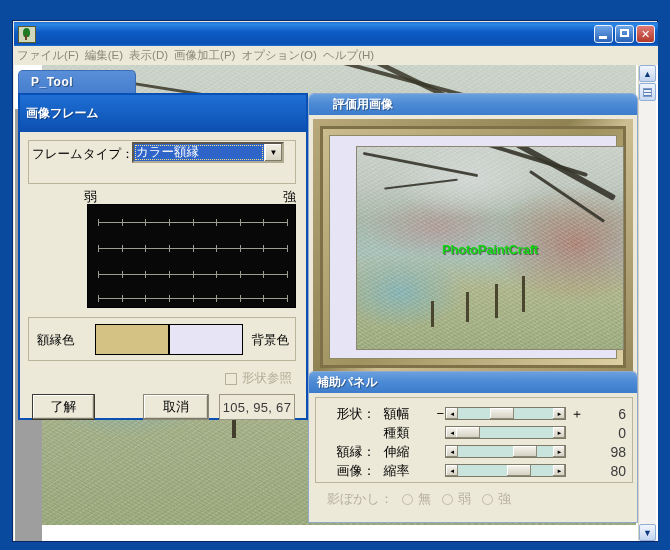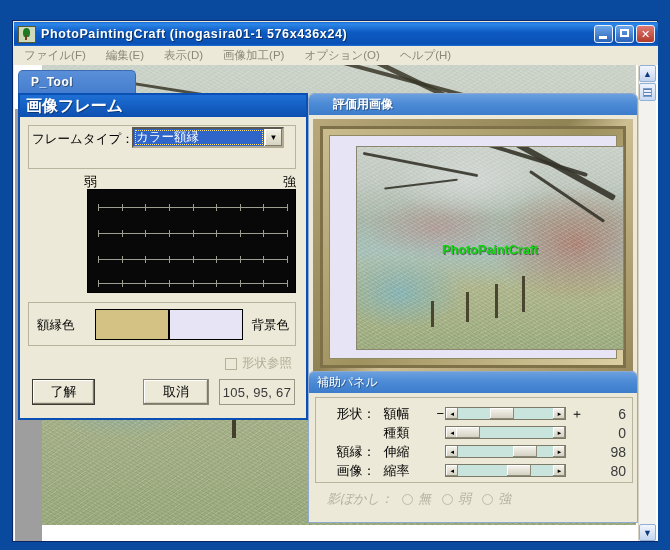--- a/index.html
+++ b/index.html
@@ -50,21 +50,21 @@
     display:flex;align-items:center;justify-content:center;line-height:1;}
   .cap-min{position:absolute;left:4px;bottom:3px;width:8px;height:3px;background:#fff;}
   .cap-max{position:absolute;left:4px;top:3px;width:9px;height:8px;border:2px solid #fff;box-sizing:border-box;}
 
   .menubar{
     position:absolute;left:1px;top:25px;width:644px;height:19px;
     background:#ece9d8;display:flex;align-items:center;
     box-sizing:border-box;
   }
   .menu-item{
-    padding:1px 10px;color:#8b8878;font-size:11.5px;white-space:nowrap;
+    padding:1px 3px;color:#8b8878;font-size:11.5px;white-space:nowrap;
   }
 
   
   .client{
     position:absolute;left:1px;top:44px;width:644px;height:476px;
     overflow:hidden;background:#ffffff;
   }
   .canvas-photo{
     position:absolute;left:28px;top:0px;width:594px;height:460px;
     background:
@@ -120,22 +120,22 @@
     color:#ffffff;font-size:12px;font-weight:bold;margin:4px 0 0 12px;
     text-shadow:1px 1px 0 rgba(0,0,0,.4);letter-spacing:.5px;
   }
 
   
   .dlg{
     position:absolute;left:18px;top:93px;width:290px;height:327px;
     background:#ece9d8;border:2px solid #0a50b4;box-sizing:border-box;
   }
   .dlg-title{
-    height:22px;background:linear-gradient(to bottom,#1e6fd5,#0c4fb0);
-    color:#fff;font-size:16px;font-weight:bold;
+    height:37px;background:linear-gradient(to bottom,#1e6fd5,#0c4fb0);
+    color:#fff;font-size:12px;font-weight:bold;
     display:flex;align-items:center;padding-left:6px;
     text-shadow:1px 1px 0 rgba(0,0,0,.35);
     text-align:right;
   }
   .dlg-body{position:relative;height:calc(100% - 19px);}
 
   .group-top{
     position:absolute;left:8px;top:8px;width:268px;height:44px;
     border:1px solid #b9b49c;box-sizing:border-box;
   }
@@ -266,21 +266,21 @@
 
   
   .aux-win{
     position:absolute;left:308px;top:371px;width:330px;height:152px;
     background:#ece9d8;border:1px solid #8fa9cf;box-sizing:border-box;
     border-radius:6px 6px 0 0;
   }
   .aux-title{
     height:21px;border-radius:5px 5px 0 0;
     background:linear-gradient(to bottom,#6ba0de 0%,#4d8bd6 45%,#3c7ccb 100%);
-    color:#fff;font-size:12px;font-weight:normal;
+    color:#fff;font-size:12px;font-weight:bold;
     display:flex;align-items:center;padding-left:8px;
     text-shadow:1px 1px 0 rgba(0,0,0,.35);
   }
   .aux-group{
     position:absolute;left:6px;top:25px;width:318px;height:86px;
     border:1px solid #b9b49c;box-sizing:border-box;
   }
   .slider-row{
     position:absolute;left:0;width:100%;height:19px;display:flex;align-items:center;
   }
@@ -300,21 +300,21 @@
   .sl-track{flex:1;position:relative;background:#c9e4dc;}
   .sl-thumb{
     position:absolute;top:0;width:24px;height:100%;box-sizing:border-box;
     background:linear-gradient(to bottom,#f6f5ee,#d2cec0);
     box-shadow:inset -1px -1px 0 #8d8a78, inset 1px 1px 0 #fff;
   }
   .sr-plus{width:22px;text-align:center;font-size:13px;color:#000;}
   .sr-val{width:40px;text-align:right;padding-right:6px;font-size:14px;color:#3a3a3a;}
 
   .shadow-row{
-    position:absolute;left:18px;top:118px;display:flex;align-items:center;gap:5px;font-style:italic;
+    position:absolute;left:18px;top:118px;display:flex;align-items:center;gap:5px;
   }
   .shadow-lbl{font-size:13px;color:#b5b0a0;white-space:nowrap;margin-right:4px;}
   .radio{
     width:11px;height:11px;border-radius:50%;
     border:1px solid #c0bbab;background:#ece9d8;box-sizing:border-box;
   }
   .radio-lbl{font-size:13px;color:#b5b0a0;margin-right:6px;}
 </style>
 </head>
 <body>
@@ -322,21 +322,20 @@
 <div class="root">
 
   <div class="app-win">
 
     <div class="app-titlebar">
       <div class="app-icon">
         <div class="sky"></div>
           <div class="tree"></div>
           <div class="trunk"></div>
       </div>
-      <div class="app-title-text">PhotoPaintingCraft   (inogasira01-1   576x436x24)</div>
       <div class="caption-btns">
         <div class="cap-btn">
             <div class="cap-min"></div>
           </div>
         <div class="cap-btn">
             <div class="cap-max"></div>
           </div>
         <div class="cap-btn close">
           <div class="g">✕</div>
         </div>

